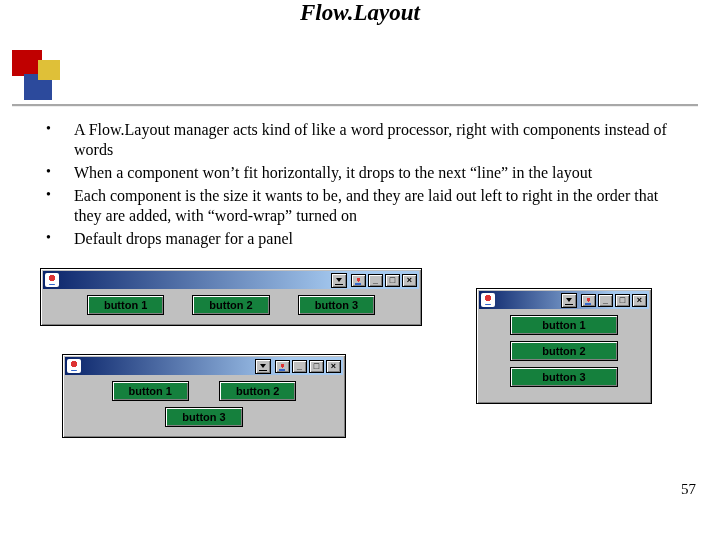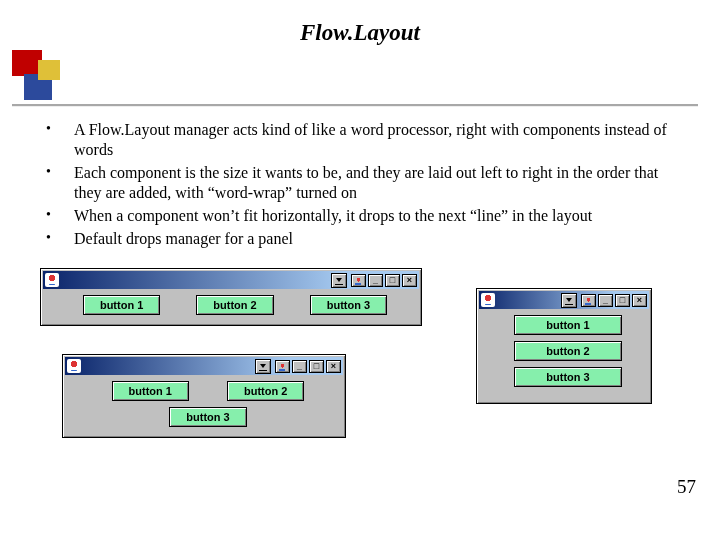--- a/index.html
+++ b/index.html
@@ -11,21 +11,20 @@
     font-family: "Times New Roman", Times, serif;
     color: #000;
     position: relative;
     overflow: hidden;
   }
   .slide {
     width: 720px;
     height: 516px;
     position: relative;
     box-sizing: border-box;
-    padding-top: 20px;
   }
   .title {
     text-align: center;
     font-style: italic;
     font-weight: bold;
     font-size: 23px;
   }
   .logo-block {
     position: absolute;
     left: 12px;
@@ -171,62 +170,61 @@
     background-repeat: no-repeat;
   }
 
   .client {
     padding: 6px 4px;
   }
   .row { display: flex; justify-content: center; gap: 28px; }
   .col { display: flex; flex-direction: column; align-items: center; gap: 6px; }
 
   .jbutton {
-    background: #86efac;
+    background: #15803d;
     border: 1px solid #000;
     box-shadow: inset 1px 1px 0 #fff, inset -1px -1px 0 #808080;
     padding: 3px 16px;
     font-family: Tahoma, Geneva, sans-serif;
     font-size: 11px;
     font-weight: bold;
     color: #000;
     text-align: center;
     min-width: 56px;
     box-sizing: border-box;
-    margin-left: 8px;
   }
   .jbutton.wide { min-width: 108px; padding-left: 24px; padding-right: 24px; }
 
   .page-num {
     position: absolute;
     right: 24px;
     bottom: 18px;
-    font-size: 19px;
+    font-size: 15px;
     font-family: "Times New Roman", serif;
   }
 </style>
 </head>
 <body>
 
 <div class="slide">
 
   <div class="title">Flow.Layout</div>
 
   <div class="logo-block">
     <div class="logo-red"></div>
     <div class="logo-blue"></div>
     <div class="logo-yellow"></div>
   </div>
 
   <div class="rule"></div>
 
   <ul class="bullets">
     <li>A Flow.Layout manager acts kind of like a word processor, right with components instead of words</li>
+    <li>When a component won’t fit horizontally, it drops to the next “line” in the layout</li>
     <li>Each component is the size it wants to be, and they are laid out left to right in the order that they are added, with “word-wrap” turned on</li>
-    <li>When a component won’t fit horizontally, it drops to the next “line” in the layout</li>
     <li>Default drops manager for a panel</li>
   </ul>
 
   <div class="win" style="left:40px; top:268px; width:382px; height:58px;">
     <div class="titlebar">
       <div class="java-icon"></div>
       <div class="tb-spacer"></div>
       <div class="tb-dropdown"></div>
       <div class="tb-java2"></div>
       <div class="tb-btn">_</div>

